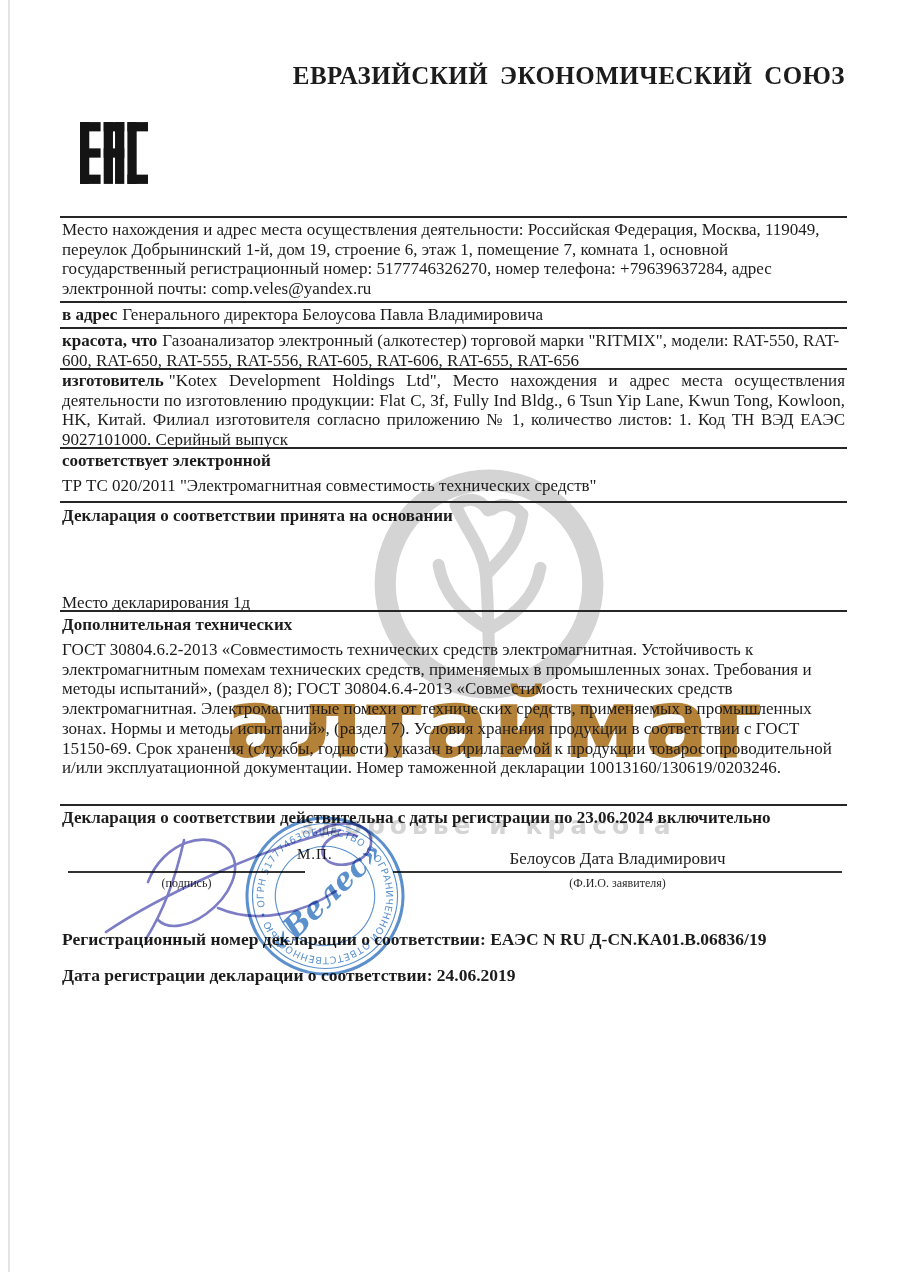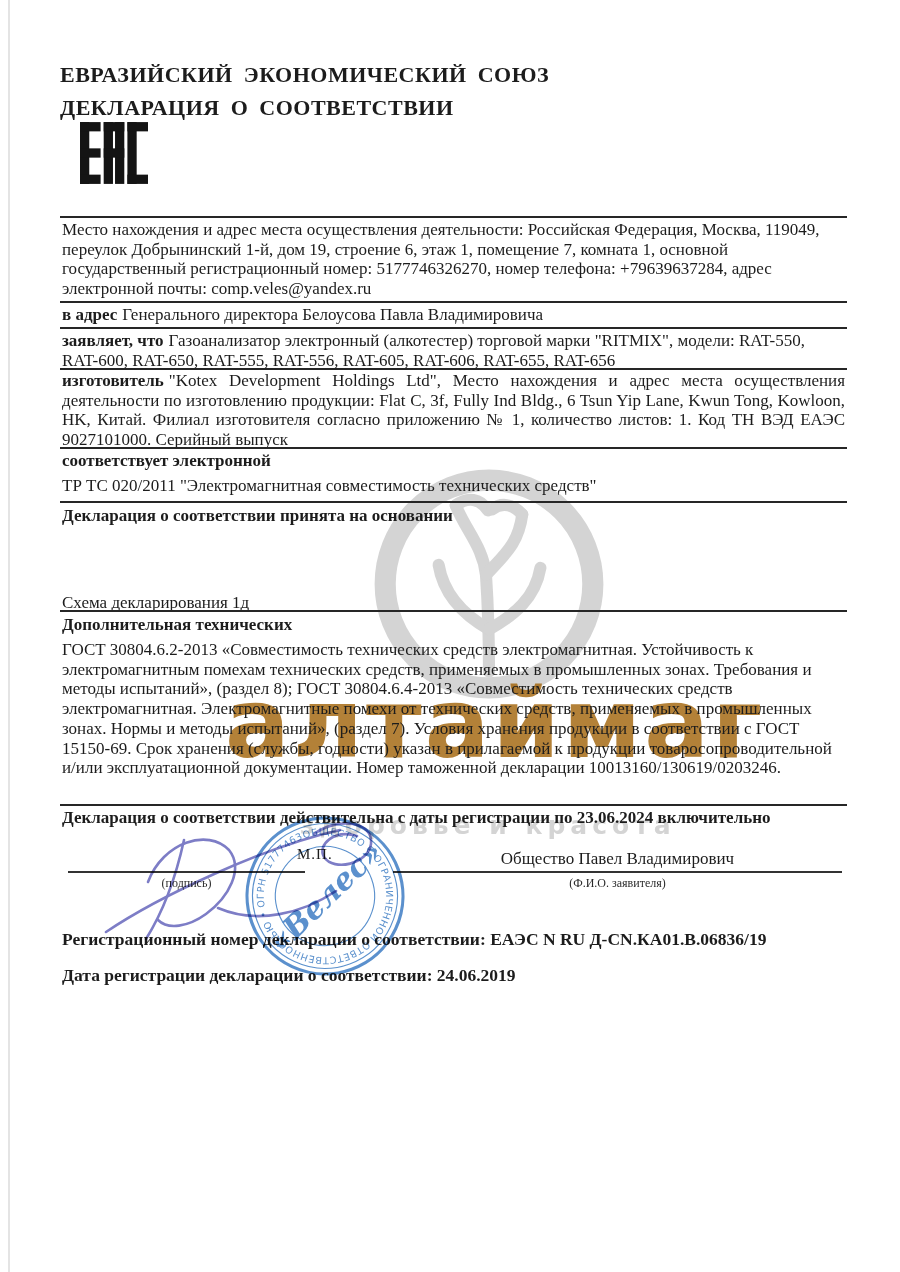--- a/index.html
+++ b/index.html
@@ -8,22 +8,22 @@
   .edge{position:absolute;left:8px;top:0;bottom:0;width:2px;background:#e4e4e4;z-index:0;}
   
   .wm-circle{position:absolute;left:363px;top:458px;width:252px;height:252px;z-index:1;opacity:.42;}
   .wm-brand{position:absolute;left:225px;top:668px;width:600px;z-index:1;
             font-family:"DejaVu Sans",sans-serif;font-weight:bold;font-size:96px;
             letter-spacing:3px;color:#a16207;opacity:.8;white-space:nowrap;}
   .wm-tag{position:absolute;left:300px;top:784px;width:320px;z-index:1;text-align:center;
           font-family:"DejaVu Sans",sans-serif;font-weight:bold;font-size:25px;
           letter-spacing:5px;color:#cdcdcd;opacity:.85;white-space:nowrap;margin-top:27px;}
   
-  .t1,.t2{position:absolute;left:60px;right:55px;text-align:left;font-weight:bold;
-          font-size:22px;letter-spacing:.5px;word-spacing:5px;z-index:2;}
+  .t1,.t2{position:absolute;left:60px;right:55px;text-align:right;font-weight:bold;
+          font-size:25px;letter-spacing:.5px;word-spacing:5px;z-index:2;}
   .t1{top:62px;} .t2{top:95px;}
   .eac{position:absolute;left:80px;top:122px;z-index:2;}
   .sr{position:absolute;width:1px;height:1px;overflow:hidden;clip:rect(0 0 0 0);}
   .tx{position:absolute;left:62px;right:55px;font-size:17px;line-height:19.7px;z-index:2;}
   .just{text-align:justify;}
   .b{font-weight:bold;}
   .lbl{font-weight:bold;margin-right:5px;}
   .rule{position:absolute;left:60px;right:53px;height:2px;background:#262626;z-index:2;}
   .sigline{position:absolute;height:1.5px;background:#333;z-index:2;}
   .cap{position:absolute;font-size:12px;text-align:center;color:#2a2a2a;z-index:2;}
@@ -50,21 +50,20 @@
         <path d="M125,170 C150,156 171,139 176,109"></path>
         <path d="M92,47 C104,38 116,40 124,52"></path>
         <path d="M158,56 C148,45 137,44 128,51"></path>
       </g>
     </g>
   </svg>
   <div class="wm-brand">алтаймаг</div>
   <div class="wm-tag">здоровье и красота</div>
 
   <div class="t1">ЕВРАЗИЙСКИЙ ЭКОНОМИЧЕСКИЙ СОЮЗ</div>
-  <div class="t2">ДЕКЛАРАЦИЯ О СООТВЕТСТВИИ</div>
 
   <div class="eac">
     <svg viewBox="0 0 66 60" width="68" height="62" fill="#141414">
       <rect x="0" y="0" width="9" height="60"></rect>
         <rect x="0" y="0" width="20" height="9"></rect>
       <rect x="0" y="25.5" width="20" height="9"></rect>
         <rect x="0" y="51" width="20" height="9"></rect>
       <rect x="23" y="0" width="9" height="60"></rect>
         <rect x="34" y="0" width="9" height="60"></rect>
       <rect x="23" y="0" width="20" height="9"></rect>
@@ -80,35 +79,35 @@
 
   <div class="tx" style="top:220px">Место нахождения и адрес места осуществления деятельности: Российская Федерация, Москва, 119049, переулок Добрынинский 1-й, дом 19, строение 6, этаж 1, помещение 7, комната 1, основной государственный регистрационный номер: 5177746326270, номер телефона: +79639637284, адрес электронной почты: comp.veles@yandex.ru</div>
   <div class="rule" style="top:301px"></div>
 
   <div class="tx" style="top:305px">
     <span class="lbl">в адрес</span><span>Генерального директора Белоусова Павла Владимировича</span>
   </div>
   <div class="rule" style="top:327px"></div>
 
   <div class="tx" style="top:331px">
-    <span class="lbl">заявляет, что</span><span>Газоанализатор электронный (алкотестер) торговой марки "RITMIX", модели: RAT-550, RAT-600, RAT-650, RAT-555, RAT-556, RAT-605, RAT-606, RAT-655, RAT-656</span>
+    <span class="lbl">красота, что</span><span>Газоанализатор электронный (алкотестер) торговой марки "RITMIX", модели: RAT-550, RAT-600, RAT-650, RAT-555, RAT-556, RAT-605, RAT-606, RAT-655, RAT-656</span>
   </div>
   <div class="rule" style="top:368px"></div>
 
   <div class="tx just" style="top:371px">
     <span class="lbl">изготовитель</span><span>"Kotex Development Holdings Ltd", Место нахождения и адрес места осуществления деятельности по изготовлению продукции: Flat C, 3f, Fully Ind Bldg., 6 Tsun Yip Lane, Kwun Tong, Kowloon, HK, Китай. Филиал изготовителя согласно приложению № 1, количество листов: 1. Код ТН ВЭД ЕАЭС 9027101000. Серийный выпуск</span>
   </div>
   <div class="rule" style="top:447px"></div>
 
   <div class="tx b" style="top:451px">соответствует электронной</div>
   <div class="tx" style="top:476px">ТР ТС 020/2011 "Электромагнитная совместимость технических средств"</div>
   <div class="rule" style="top:501px"></div>
 
   <div class="tx b" style="top:506px">Декларация о соответствии принята на основании</div>
-  <div class="tx" style="top:593px">Схема декларирования 1д</div>
+  <div class="tx" style="top:593px">Место декларирования 1д</div>
   <div class="rule" style="top:610px"></div>
 
   <div class="tx b" style="top:615px">Дополнительная технических</div>
   <div class="tx" style="top:640px">ГОСТ 30804.6.2-2013 «Совместимость технических средств электромагнитная. Устойчивость к электромагнитным помехам технических средств, применяемых в промышленных зонах. Требования и методы испытаний», (раздел 8); ГОСТ 30804.6.4-2013 «Совместимость технических средств электромагнитная. Электромагнитные помехи от технических средств, применяемых в промышленных зонах. Нормы и методы испытаний», (раздел 7). Условия хранения продукции в соответствии с ГОСТ 15150-69. Срок хранения (службы, годности) указан в прилагаемой к продукции товаросопроводительной и/или эксплуатационной документации. Номер таможенной декларации 10013160/130619/0203246.</div>
   <div class="rule" style="top:804px"></div>
 
   <div class="tx b" style="top:808px">Декларация о соответствии действительна с даты регистрации по 23.06.2024 включительно</div>
 
   <svg class="sig" width="340" height="135" viewBox="0 0 340 135">
     <g fill="none" stroke="#6f6fc0" stroke-width="2.6" stroke-linecap="round">
@@ -116,21 +115,21 @@
       <path d="M60,70 C75,30 120,16 141,38 C156,57 141,85 118,102 C100,115 80,118 70,108"></path>
       <path d="M96,28 C89,60 78,95 58,127"></path>
       <path d="M226,22 C251,4 286,10 283,32 C280,52 246,60 236,45 C229,33 246,17 269,24"></path>
       <path d="M130,96 C170,113 215,101 248,79"></path>
     </g>
   </svg>
 
   <div class="sigline" style="left:68px;width:237px;top:871px"></div>
   <div class="cap" style="left:68px;width:237px;top:876px">(подпись)</div>
   <div class="mp">М.П.</div>
-  <div class="fio-name" style="left:393px;width:449px;top:849px">Общество Павел Владимирович</div>
+  <div class="fio-name" style="left:393px;width:449px;top:849px">Белоусов Дата Владимирович</div>
   <div class="sigline" style="left:393px;width:449px;top:871px"></div>
   <div class="cap" style="left:393px;width:449px;top:876px">(Ф.И.О. заявителя)</div>
 
   <svg class="stamp" width="172" height="172" viewBox="0 0 170 170">
     <g transform="rotate(-20 85 85)" fill="none" stroke="#4e88c9">
       <circle cx="85" cy="85" r="77" stroke-width="3.2"></circle>
       <circle cx="85" cy="85" r="71.5" stroke-width="1.1"></circle>
       <circle cx="85" cy="85" r="49" stroke-width="1.1"></circle>
       <path id="ringpath" d="M 85 24.5 a 60.5 60.5 0 1 1 -0.01 0" stroke="none"></path>
       <text class="stamp-ring-text" fill="#4e88c9" stroke="none">

